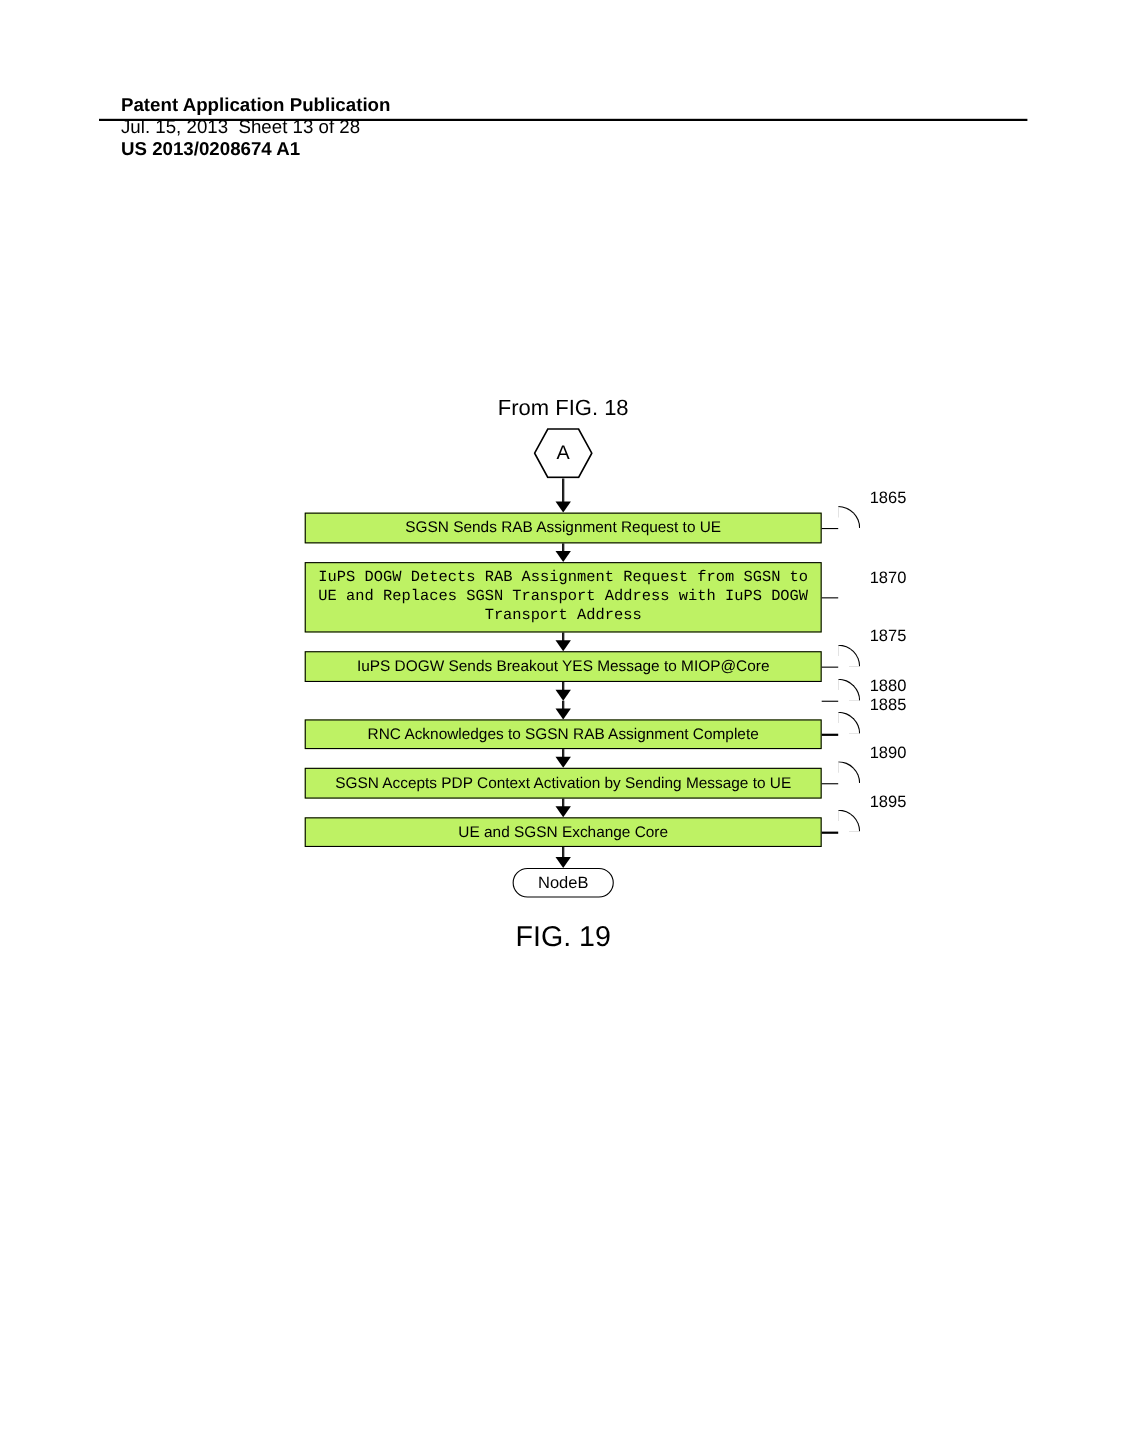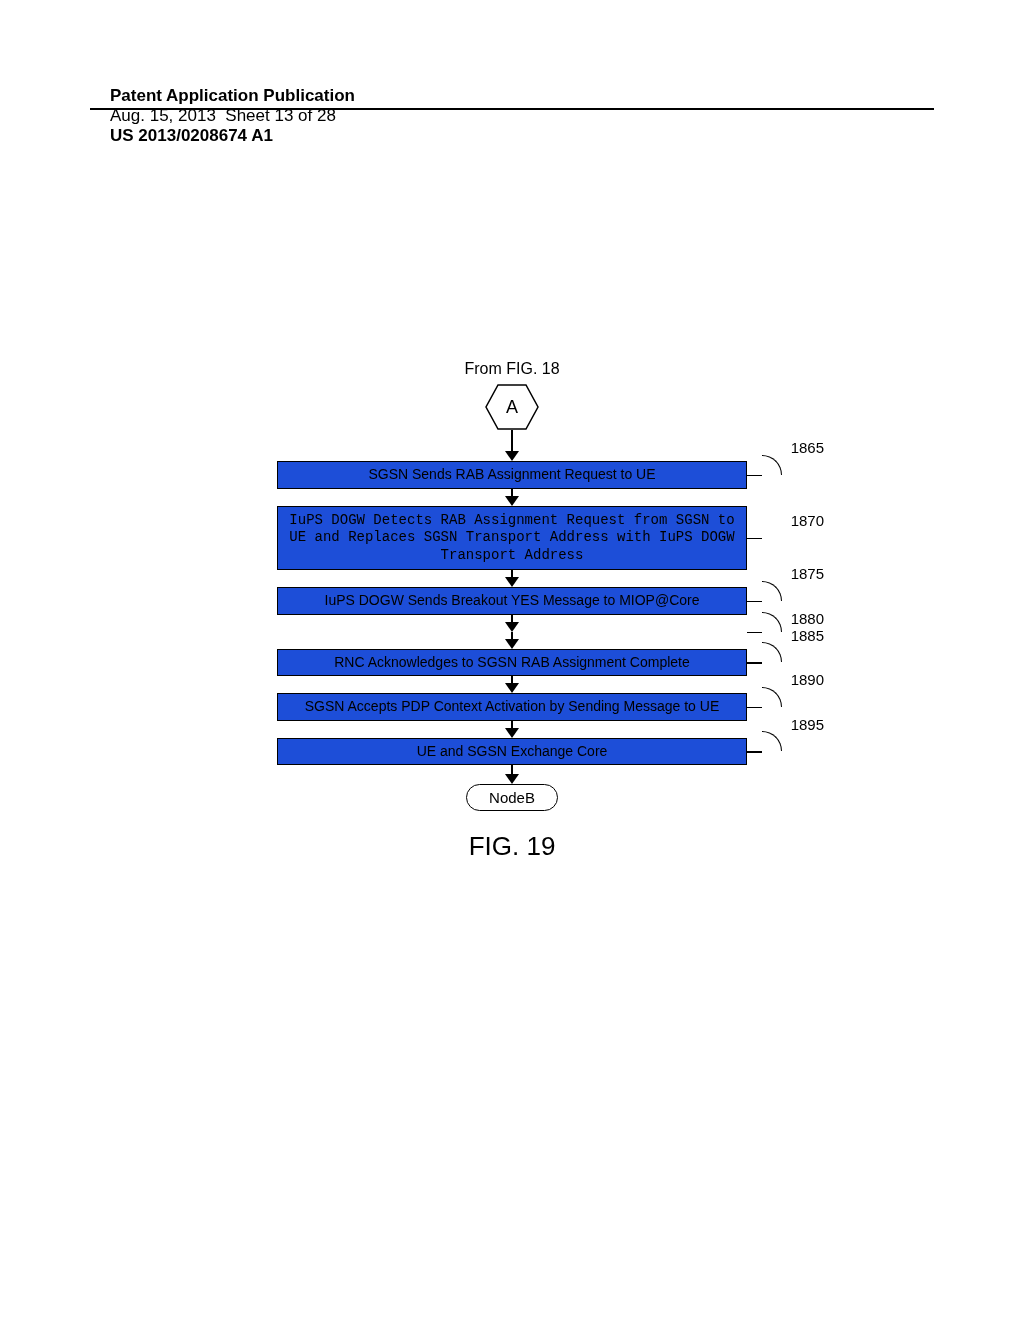--- a/index.html
+++ b/index.html
@@ -35,21 +35,21 @@
   .diagram {
     position: absolute;
     top: 360px;
     left: 0;
     right: 0;
     display: flex;
     flex-direction: column;
     align-items: center;
   }
   .from-label {
-    font-size: 16px;
+    font-size: 20px;
     margin-bottom: 6px;
   }
   .hexagon {
     width: 54px;
     height: 46px;
     position: relative;
     display: flex;
     align-items: center;
     justify-content: center;
   }
@@ -85,21 +85,21 @@
     width: 640px;
     display: flex;
     align-items: center;
     justify-content: center;
   }
   .flow-box {
     border: 1.5px solid #000;
     padding: 4px 10px;
     font-size: 14px;
     text-align: center;
-    background: #1d4ed8;
+    background: #bef264;
     width: 470px;
     line-height: 1.25;
   }
   .flow-box.tall { padding: 5px 10px; font-family: Liberation Mono, monospace; }
   .ref-connector {
     position: absolute;
     height: 1.5px;
     background: #000;
   }
   .ref-curve {
@@ -127,21 +127,21 @@
     margin-top: 20px;
     text-align: right;
   }
 </style>
 </head>
 <body>
 
 <div class="header">
   <span class="header-left">Patent Application Publication</span>
   <span class="header-mid">
-    <span>Aug. 15, 2013</span>&nbsp;&nbsp;<span>Sheet 13 of 28</span>
+    <span>Jul. 15, 2013</span>&nbsp;&nbsp;<span>Sheet 13 of 28</span>
   </span>
   <span class="header-right">US 2013/0208674 A1</span>
 </div>
 <div class="hr-line"></div>
 
 <div class="diagram">
 
   <div class="from-label">From FIG. 18</div>
 
   <div class="hexagon">

